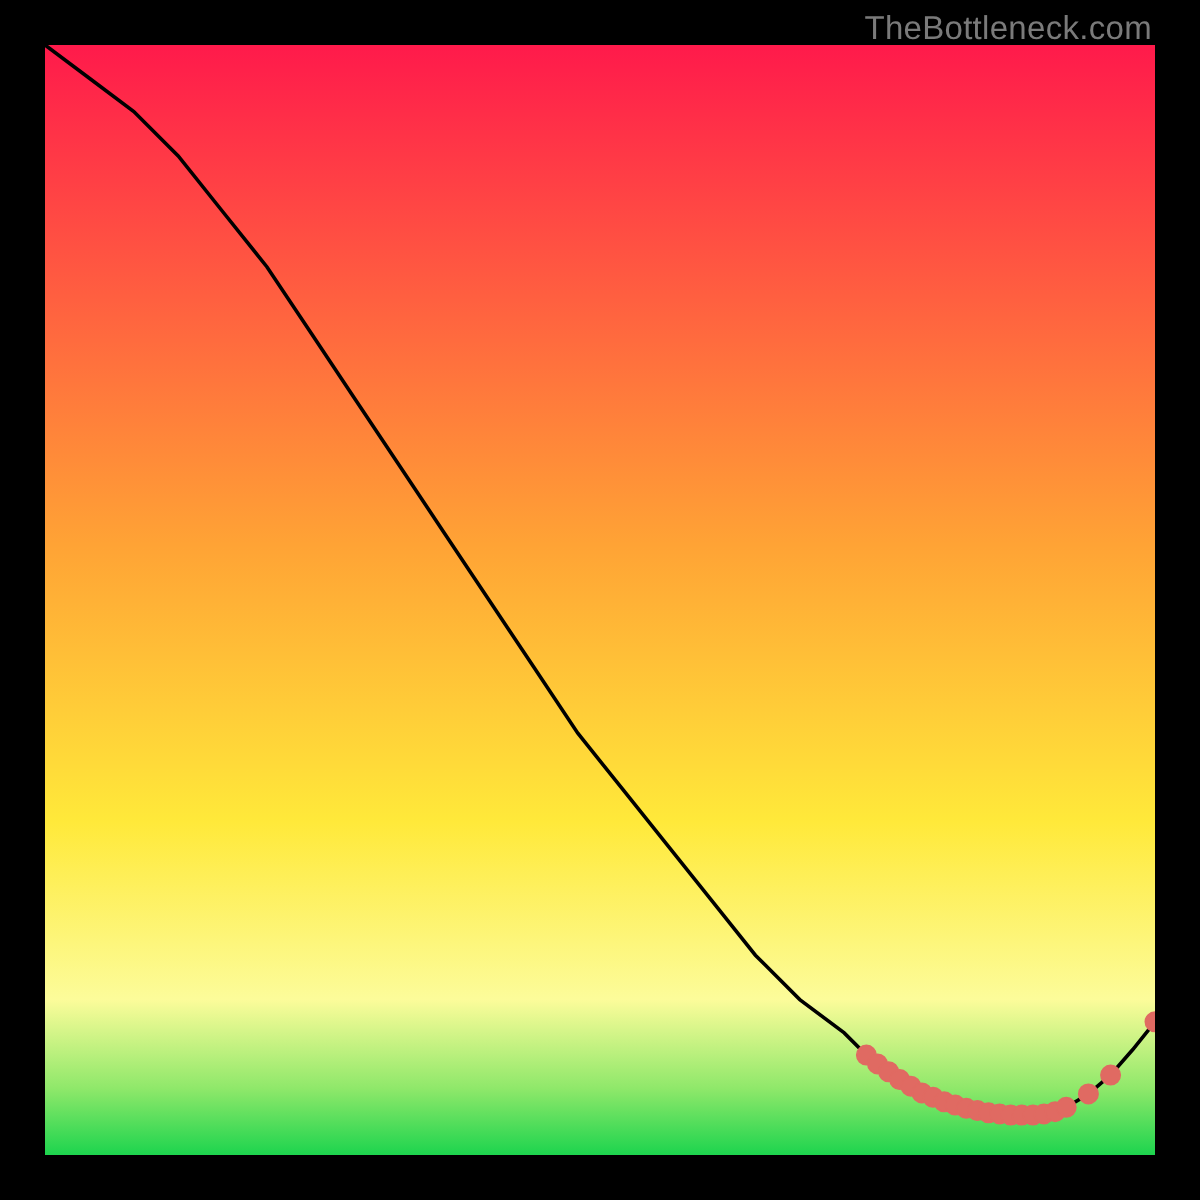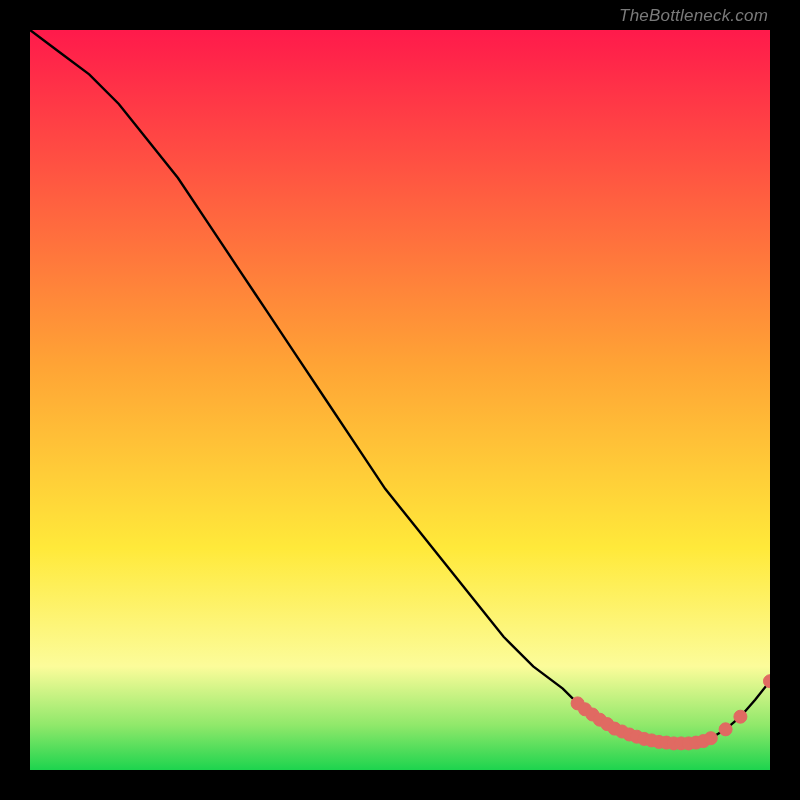--- a/index.html
+++ b/index.html
@@ -22,24 +22,23 @@
     left: 30px;
     top: 30px;
     width: 740px;
     height: 740px;
   }
   .watermark {
     position: absolute;
     top: 6px;
     right: 32px;
     color: #7a7a7a;
-    font-size: 17px;
+    font-size: 22px;
     letter-spacing: 0.2px;
     white-space: nowrap;
-    font-style: italic;
   }
 </style>
 </head>
 <body>
 
 <div class="stage">
   <div class="watermark">TheBottleneck.com</div>
 
   <svg class="plot" viewBox="0 0 740 740" preserveAspectRatio="none">
     <defs>

